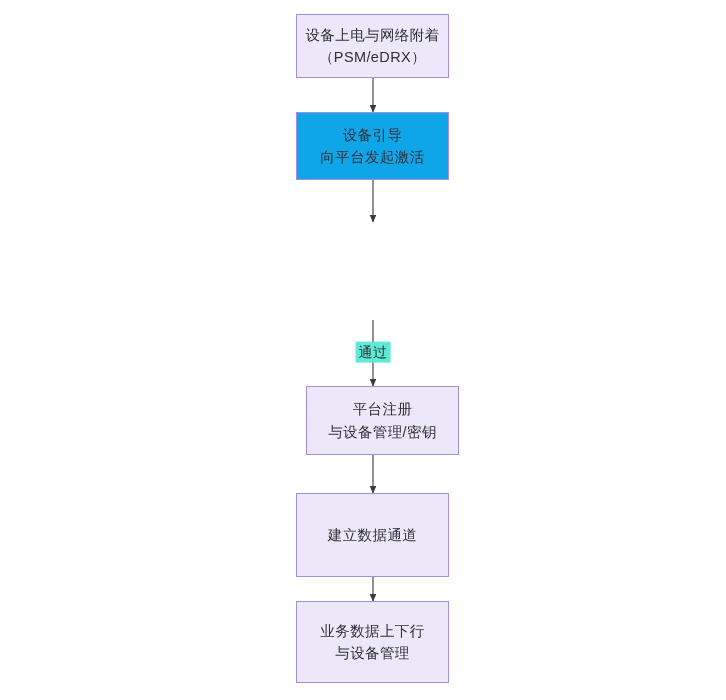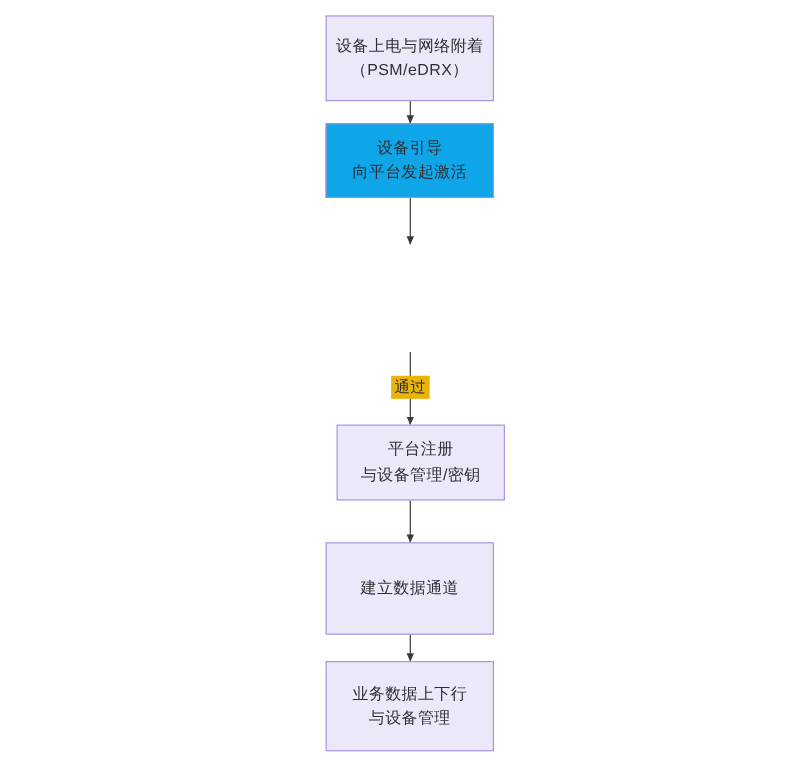--- a/index.html
+++ b/index.html
@@ -68,21 +68,21 @@
     z-index: 2;
     font-size: 14.5px;
     color: #2f2f33;
     text-align: center;
     white-space: nowrap;
     letter-spacing: 0.4px;
   }
   .edge-label {
     position: absolute;
     transform: translate(-50%, -50%);
-    background: #eab308;
+    background: #5eead4;
     color: #2f2f33;
     font-size: 14px;
     line-height: 1.2;
     padding: 2px 3px;
     white-space: nowrap;
     letter-spacing: 0.4px;
   }
 </style>
 </head>
 <body>
@@ -97,21 +97,21 @@
     </defs>
     <g id="edges-group">
         <line x1="373" y1="78" x2="373" y2="112" stroke="#3a3a3a" stroke-width="1.1" marker-end="url(#arrowhead)"></line>
         <line x1="373" y1="180" x2="373" y2="222" stroke="#3a3a3a" stroke-width="1.1" marker-end="url(#arrowhead)"></line>
         <line x1="373" y1="320" x2="373" y2="386" stroke="#3a3a3a" stroke-width="1.1" marker-end="url(#arrowhead)"></line>
         <line x1="373" y1="455" x2="373" y2="493" stroke="#3a3a3a" stroke-width="1.1" marker-end="url(#arrowhead)"></line>
         <line x1="373" y1="560" x2="373" y2="601" stroke="#3a3a3a" stroke-width="1.1" marker-end="url(#arrowhead)"></line>
       </g>
   </svg>
 
-  <div class="node" style="left: 296px; top: 14px; width: 153px; height: 78px; background: rgb(236, 232, 250); border-color: rgb(165, 142, 224); color: rgb(47, 47, 51);">
+  <div class="node" style="left: 296px; top: 14px; width: 153px; height: 64px; background: rgb(236, 232, 250); border-color: rgb(165, 142, 224); color: rgb(47, 47, 51);">
     <span class="line">设备上电与网络附着</span>
     <span class="line">（PSM/eDRX）</span>
   </div>
 
   <div class="node" style="left: 296px; top: 112px; width: 153px; height: 68px; background: #0ea5e9; border-color: rgb(165, 142, 224); color: rgb(47, 47, 51);">
     <span class="line">设备引导</span>
     <span class="line">向平台发起激活</span>
   </div>
 
 

